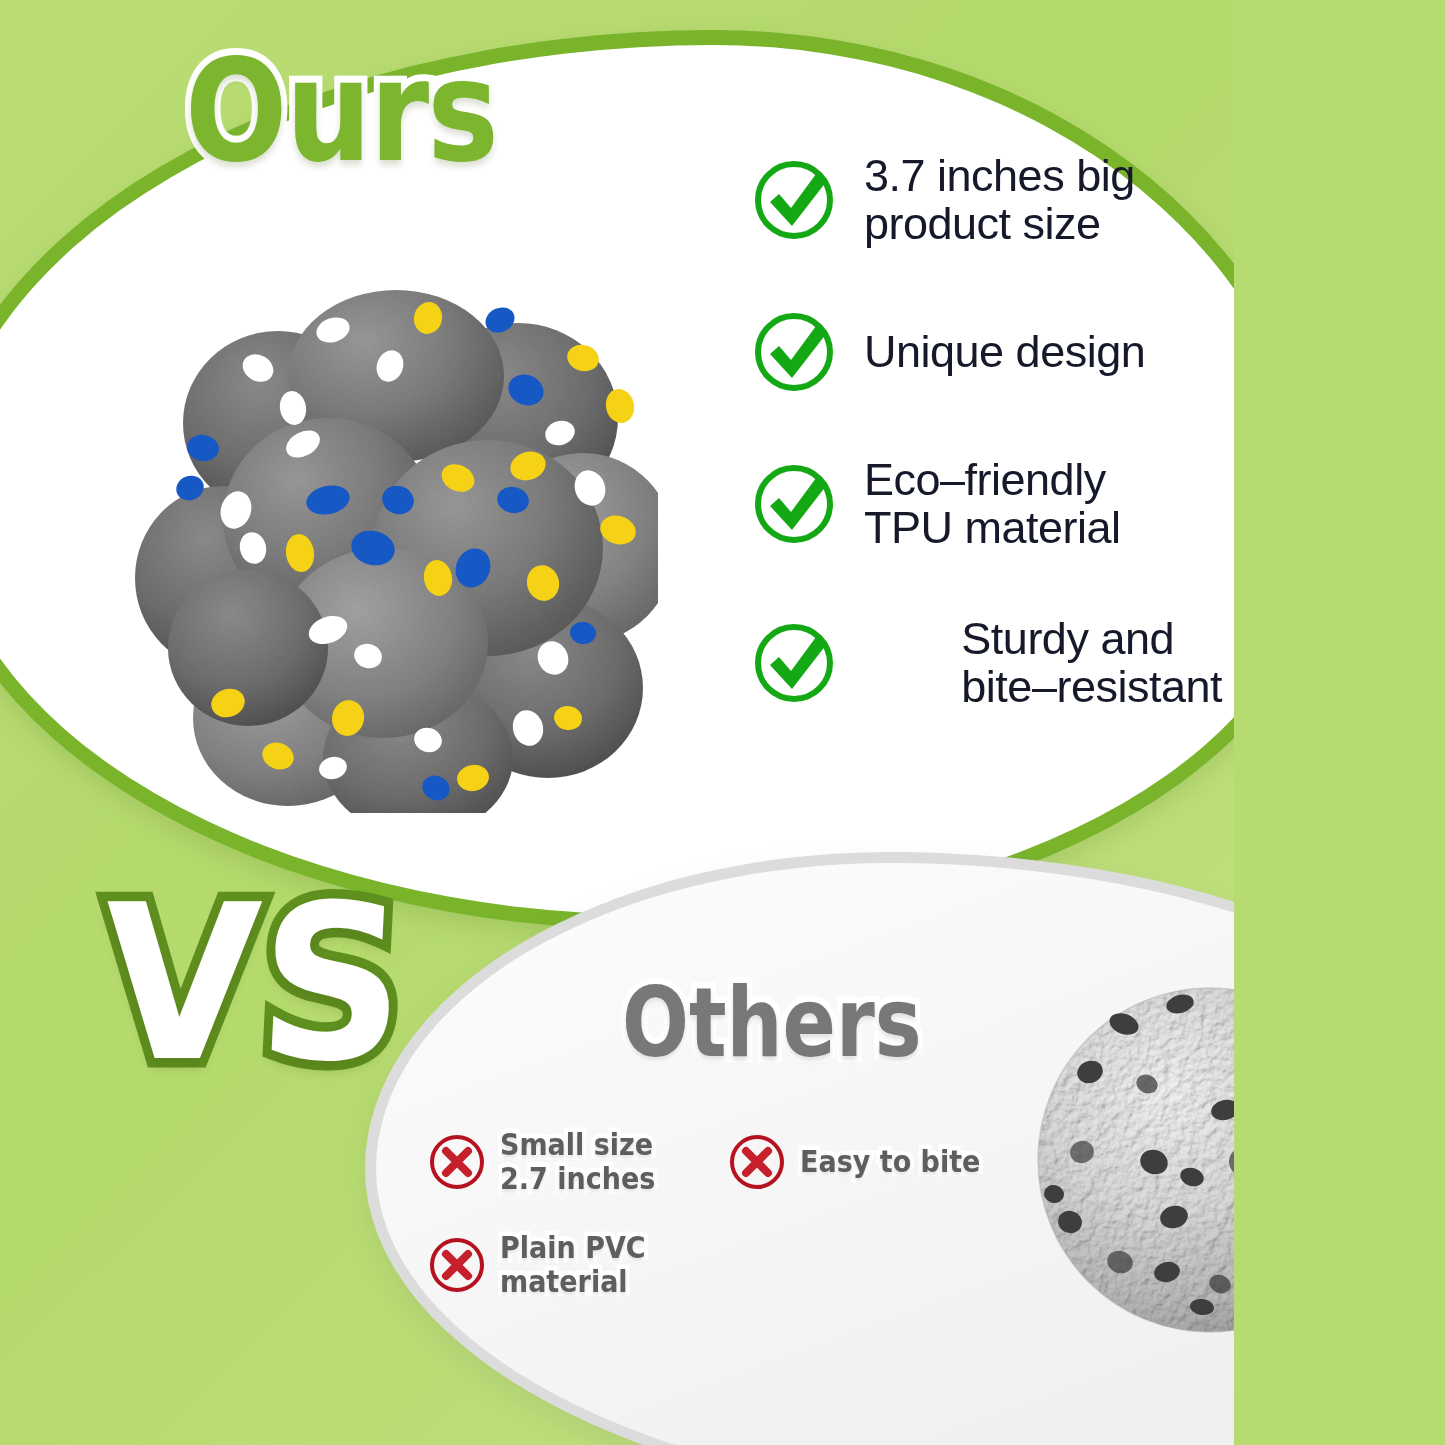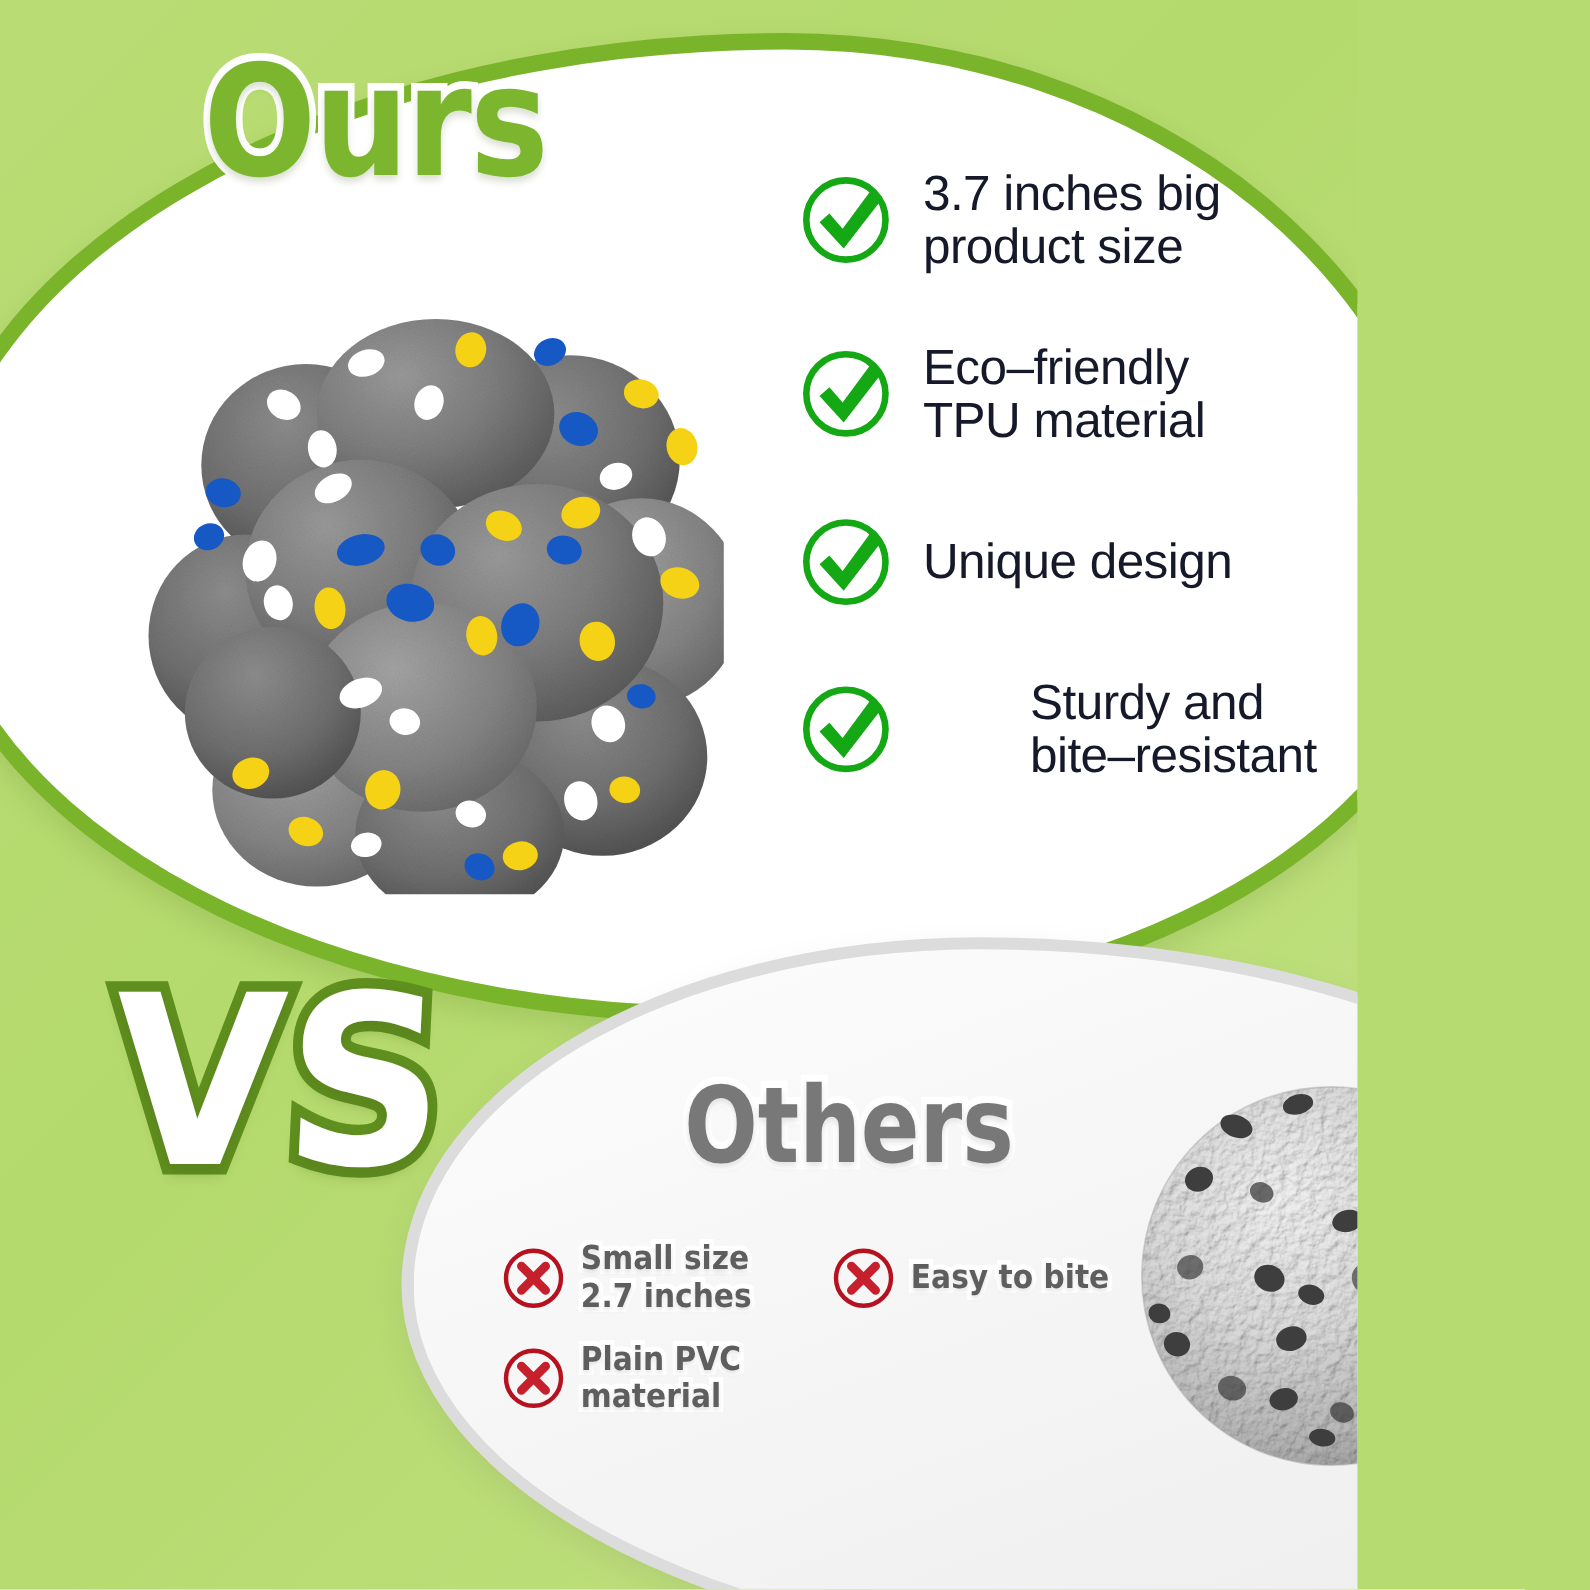--- a/index.html
+++ b/index.html
@@ -37,21 +37,21 @@
     text-shadow:0 5px 7px rgba(90,110,50,.22);
   }
 
   
   .ball-ours{
     position:absolute;left:128px;top:248px;width:530px;height:565px;
   }
   .ball-ours svg{width:100%;height:100%;display:block;}
 
   
-  .pro-list{position:absolute;left:727px;top:152px;width:470px;}
+  .pro-list{position:absolute;left:752px;top:152px;width:470px;}
   .pro-row{display:flex;align-items:center;margin-bottom:62px;}
   .pro-row:last-child{margin-bottom:0;justify-content:space-between;}
   .check-icon{flex:0 0 auto;width:84px;height:84px;margin-right:28px;position:relative;}
   .check-icon svg{width:84px;height:84px;display:block;}
   .pro-text{
     font-family:"Liberation Sans", sans-serif;
     font-size:45px;line-height:1.07;color:#15192a;letter-spacing:-.5px;
     white-space:pre-line;font-weight:400;
   }
 
@@ -86,24 +86,24 @@
     transform:scaleX(.94) skewX(-3deg);transform-origin:left top;
     color:#ffffff;
     -webkit-text-stroke:19px #5f8f1e;
     paint-order:stroke fill;
     line-height:1;
     text-shadow:0 9px 12px rgba(80,110,30,.30);
   }
 
   
   .con-grid{
-    position:absolute;left:456px;top:1128px;
+    position:absolute;left:428px;top:1128px;
     width:580px;
     display:grid;grid-template-columns:300px 280px;
-    row-gap:24px;
+    row-gap:36px;
   }
   .con-row{display:flex;align-items:center;}
   .x-icon{flex:0 0 auto;width:58px;height:58px;margin-right:14px;}
   .x-icon svg{width:58px;height:58px;display:block;}
   .con-text{
     font-family:"DejaVu Sans", sans-serif;
     font-weight:bold;font-size:30px;line-height:1.12;
     transform:scaleX(.9);transform-origin:left center;
     color:#5e5e5e;
     -webkit-text-stroke:9px #ffffff;
@@ -229,32 +229,32 @@
 product size</span>
     </div>
 
     <div class="pro-row">
       <span class="check-icon">
         <svg viewBox="0 0 84 84" xmlns="http://www.w3.org/2000/svg">
           <circle cx="42" cy="42" r="36" fill="none" stroke="#14a814" stroke-width="6"></circle>
           <path d="M18 44 L27 36 L39 50 L64 16 L74 24 L40 68 Z" fill="#14a814"></path>
         </svg>
       </span>
-      <span class="pro-text">Eco–friendly
-TPU material</span>
+      <span class="pro-text">Unique design</span>
     </div>
 
     <div class="pro-row">
       <span class="check-icon">
         <svg viewBox="0 0 84 84" xmlns="http://www.w3.org/2000/svg">
           <circle cx="42" cy="42" r="36" fill="none" stroke="#14a814" stroke-width="6"></circle>
           <path d="M18 44 L27 36 L39 50 L64 16 L74 24 L40 68 Z" fill="#14a814"></path>
         </svg>
       </span>
-      <span class="pro-text">Unique design</span>
+      <span class="pro-text">Eco–friendly
+TPU material</span>
     </div>
 
     <div class="pro-row">
       <span class="check-icon">
         <svg viewBox="0 0 84 84" xmlns="http://www.w3.org/2000/svg">
           <circle cx="42" cy="42" r="36" fill="none" stroke="#14a814" stroke-width="6"></circle>
           <path d="M18 44 L27 36 L39 50 L64 16 L74 24 L40 68 Z" fill="#14a814"></path>
         </svg>
       </span>
       <span class="pro-text">Sturdy and

